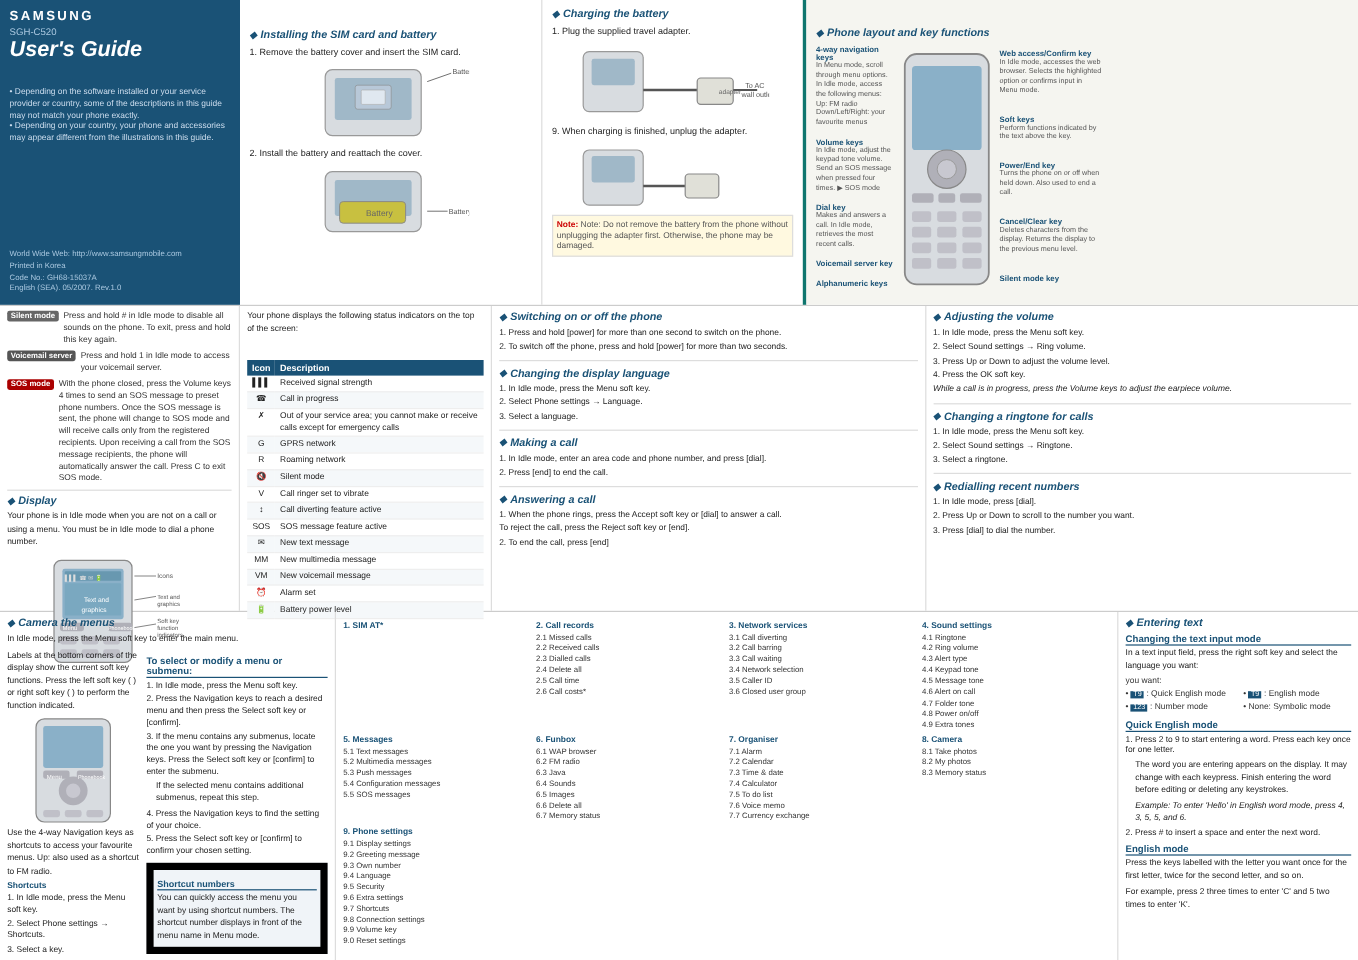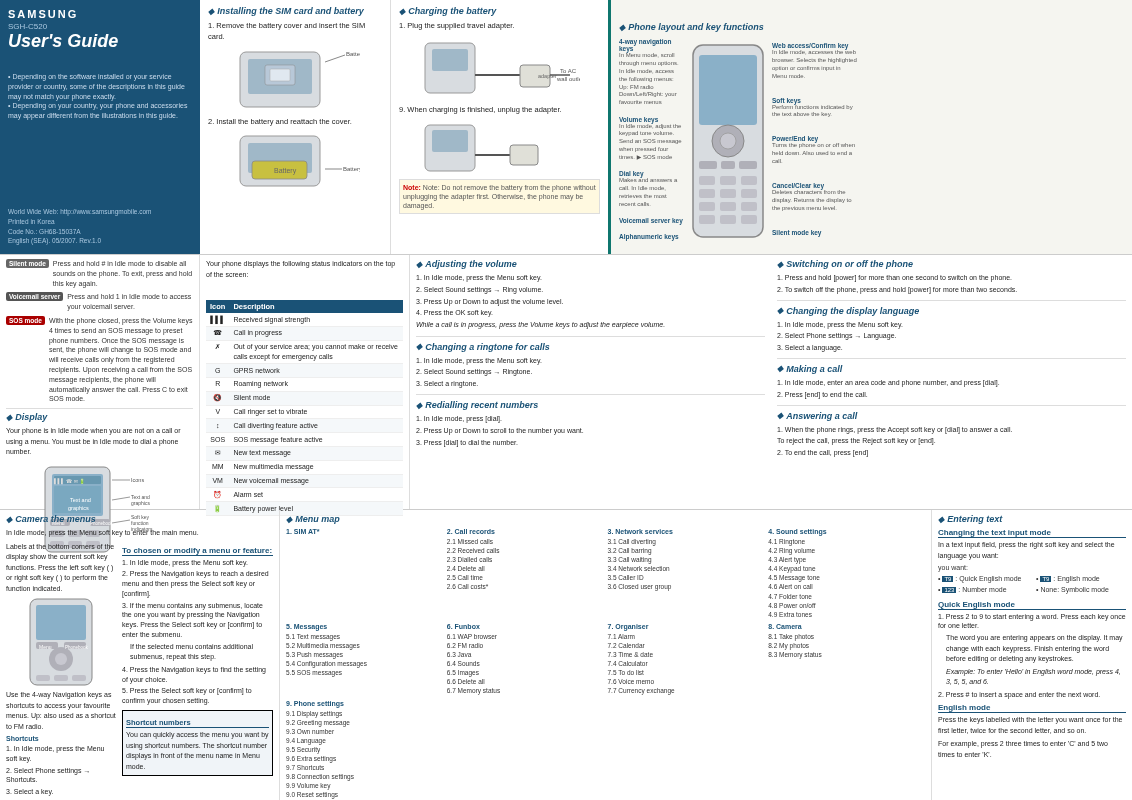--- a/index.html
+++ b/index.html
@@ -68,22 +68,22 @@
 
     .footer-text {
       color: #aac8e0;
       font-size: 6.5px;
       margin-top: auto;
       line-height: 1.5;
     }
 
     
     .sim-section {
-      width: 191px;
-      padding: 6px 8px;
+      width: 252px;
+      padding: 24px 8px;
       border-right: 1px solid #ddd;
       flex-shrink: 0;
     }
 
     
     .charging-section {
       width: 220px;
       padding: 6px 8px;
       border-right: 3px solid #0f766e;
       flex-shrink: 0;
@@ -272,21 +272,21 @@
 
     .numbered-step {
       font-size: 7px;
       color: #222;
       margin-bottom: 2px;
       line-height: 1.4;
     }
 
     .shortcut-box {
       background: #f0f4f8;
-      border: 1px solid #000000;
+      border: 6px solid #000000;
       padding: 3px;
       margin-top: 4px;
       font-size: 7px;
     }
 
     .shortcut-box .sub-section-title {
       font-size: 7.5px;
     }
 
     
@@ -681,39 +681,20 @@
             <tr>
               <td class="icon-cell">⏰</td>
               <td>Alarm set</td>
             </tr>
             <tr>
               <td class="icon-cell">🔋</td>
               <td>Battery power level</td>
             </tr>
           </tbody>
       </table>
-    </div>
-
-    <div class="mid-col" style="border-right:none;">
-      <div class="section-title">Adjusting the volume</div>
-      <div class="numbered-step">1. In Idle mode, press the Menu soft key.</div>
-      <div class="numbered-step">2. Select Sound settings → Ring volume.</div>
-      <div class="numbered-step">3. Press Up or Down to adjust the volume level.</div>
-      <div class="numbered-step">4. Press the OK soft key.</div>
-      <div class="content-text" style="font-style:italic; margin-top:2px;">While a call is in progress, press the Volume keys to adjust the earpiece volume.</div>
-      <hr class="sep" style="margin:5px 0;">
-      <div class="section-title">Changing a ringtone for calls</div>
-      <div class="numbered-step">1. In Idle mode, press the Menu soft key.</div>
-      <div class="numbered-step">2. Select Sound settings → Ringtone.</div>
-      <div class="numbered-step">3. Select a ringtone.</div>
-      <hr class="sep" style="margin:5px 0;">
-      <div class="section-title">Redialling recent numbers</div>
-      <div class="numbered-step">1. In Idle mode, press [dial].</div>
-      <div class="numbered-step">2. Press Up or Down to scroll to the number you want.</div>
-      <div class="numbered-step">3. Press [dial] to dial the number.</div>
     </div>
 
     <div class="mid-col">
       <div class="section-title">Switching on or off the phone</div>
       <div class="numbered-step">1. Press and hold [power] for more than one second to switch on the phone.</div>
       <div class="numbered-step">2. To switch off the phone, press and hold [power] for more than two seconds.</div>
       <hr class="sep" style="margin:5px 0;">
       <div class="section-title">Changing the display language</div>
       <div class="numbered-step">1. In Idle mode, press the Menu soft key.</div>
       <div class="numbered-step">2. Select Phone settings → Language.</div>
@@ -722,20 +703,39 @@
       <div class="section-title">Making a call</div>
       <div class="numbered-step">1. In Idle mode, enter an area code and phone number, and press [dial].</div>
       <div class="numbered-step">2. Press [end] to end the call.</div>
       <hr class="sep" style="margin:5px 0;">
       <div class="section-title">Answering a call</div>
       <div class="numbered-step">1. When the phone rings, press the Accept soft key or [dial] to answer a call.</div>
       <div class="numbered-step">To reject the call, press the Reject soft key or [end].</div>
       <div class="numbered-step">2. To end the call, press [end]</div>
     </div>
 
+    <div class="mid-col" style="border-right:none;">
+      <div class="section-title">Adjusting the volume</div>
+      <div class="numbered-step">1. In Idle mode, press the Menu soft key.</div>
+      <div class="numbered-step">2. Select Sound settings → Ring volume.</div>
+      <div class="numbered-step">3. Press Up or Down to adjust the volume level.</div>
+      <div class="numbered-step">4. Press the OK soft key.</div>
+      <div class="content-text" style="font-style:italic; margin-top:2px;">While a call is in progress, press the Volume keys to adjust the earpiece volume.</div>
+      <hr class="sep" style="margin:5px 0;">
+      <div class="section-title">Changing a ringtone for calls</div>
+      <div class="numbered-step">1. In Idle mode, press the Menu soft key.</div>
+      <div class="numbered-step">2. Select Sound settings → Ringtone.</div>
+      <div class="numbered-step">3. Select a ringtone.</div>
+      <hr class="sep" style="margin:5px 0;">
+      <div class="section-title">Redialling recent numbers</div>
+      <div class="numbered-step">1. In Idle mode, press [dial].</div>
+      <div class="numbered-step">2. Press Up or Down to scroll to the number you want.</div>
+      <div class="numbered-step">3. Press [dial] to dial the number.</div>
+    </div>
+
   </div>
 
   <div class="bottom-section">
 
     <div class="menus-section">
       <div class="section-title">Camera the menus</div>
       <div class="content-text" style="margin-bottom:3px;">In Idle mode, press the Menu soft key to enter the main menu.</div>
 
       <div style="display:flex; gap:6px;">
 
@@ -759,38 +759,37 @@
           </div>
           <div class="content-text" style="margin:2px 0 3px 0;">Use the 4-way Navigation keys as shortcuts to access your favourite menus. Up: also used as a shortcut to FM radio.</div>
           <div style="font-size:7px; font-weight:bold; color:#1a5276; margin-bottom:2px;">Shortcuts</div>
           <div class="numbered-step">1. In Idle mode, press the Menu soft key.</div>
           <div class="numbered-step">2. Select Phone settings → Shortcuts.</div>
           <div class="numbered-step">3. Select a key.</div>
           <div class="numbered-step">4. Select a menu to be assigned to the key.</div>
         </div>
 
         <div style="flex:1;">
-          <div class="sub-section-title">To chosen or modify a menu or feature:</div>
+          <div class="sub-section-title">To select or modify a menu or submenu:</div>
           <div class="numbered-step">1. In Idle mode, press the Menu soft key.</div>
           <div class="numbered-step">2. Press the Navigation keys to reach a desired menu and then press the Select soft key or [confirm].</div>
           <div class="numbered-step">3. If the menu contains any submenus, locate the one you want by pressing the Navigation keys. Press the Select soft key or [confirm] to enter the submenu.</div>
           <div class="content-text" style="margin-left:8px; margin-bottom:2px;">If the selected menu contains additional submenus, repeat this step.</div>
           <div class="numbered-step">4. Press the Navigation keys to find the setting of your choice.</div>
           <div class="numbered-step">5. Press the Select soft key or [confirm] to confirm your chosen setting.</div>
 
           <div class="shortcut-box">
             <div class="sub-section-title">Shortcut numbers</div>
             <div class="content-text">You can quickly access the menu you want by using shortcut numbers. The shortcut number displays in front of the menu name in Menu mode.</div>
           </div>
         </div>
       </div>
     </div>
 
     <div class="menumap-section">
-      <div class="section-title">Menu map</div>
       <div class="menumap-grid" id="menumap-grid">
 
       <div class="menumap-col">
             <div class="menumap-col-title">1. SIM AT*</div>
           </div>
           <div class="menumap-col">
             <div class="menumap-col-title">2. Call records</div>
             <div class="menumap-item">2.1 Missed calls</div>
             <div class="menumap-item">2.2 Received calls</div>
             <div class="menumap-item">2.3 Dialled calls</div>

